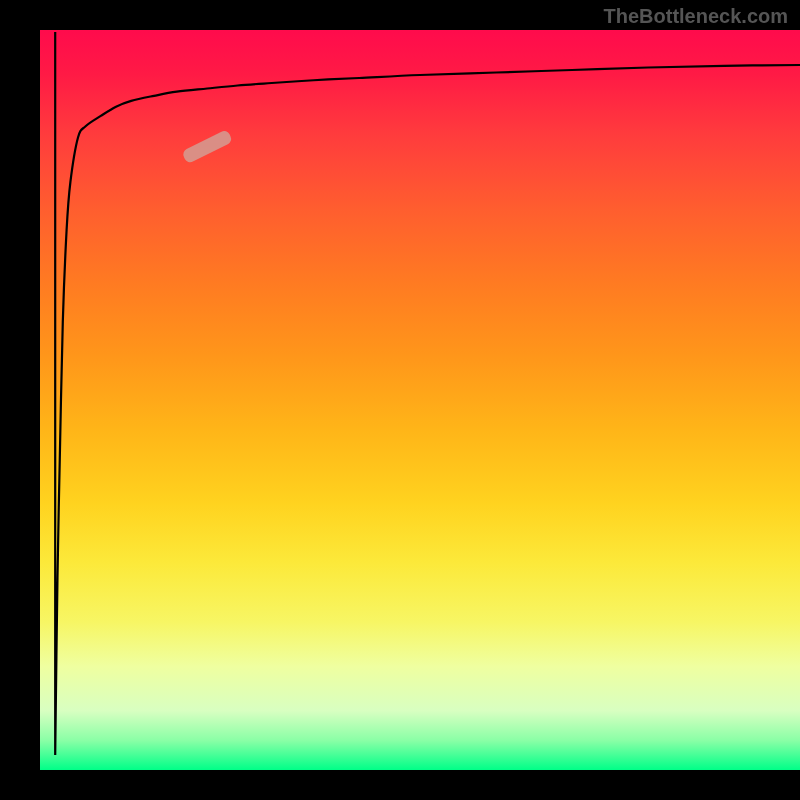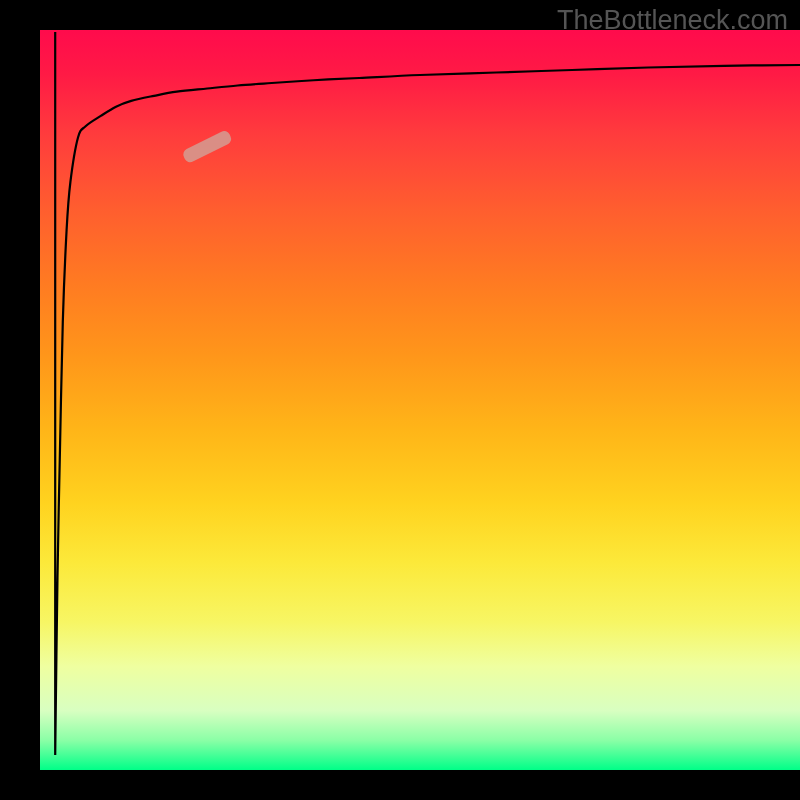--- a/index.html
+++ b/index.html
@@ -9,22 +9,22 @@
     background: #000;
     position: relative;
     font-family: Arial, Helvetica, sans-serif;
     overflow: hidden;
   }
   .attribution {
     position: absolute;
     top: 5px;
     right: 12px;
     color: #555;
-    font-size: 27px;
-    font-weight: 400;
+    font-size: 20px;
+    font-weight: 700;
     z-index: 10;
   }
   .plot-area {
     position: absolute;
     left: 40px;
     top: 30px;
     width: 760px;
     height: 740px;
     overflow: hidden;
   }

